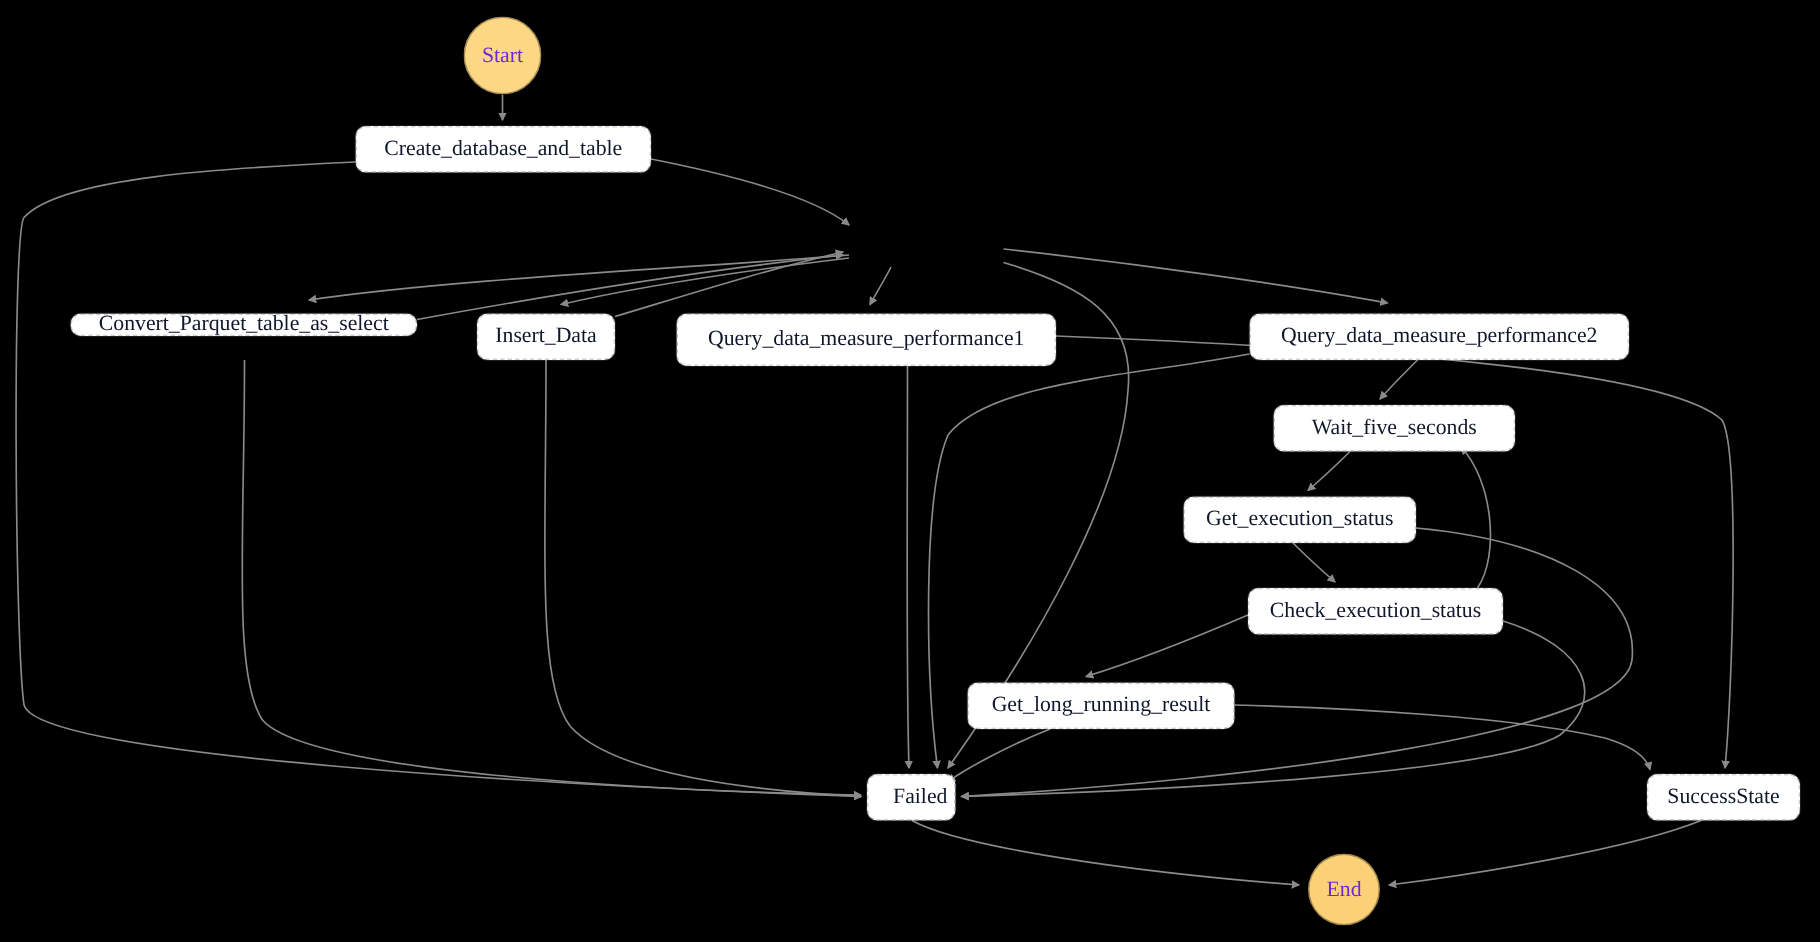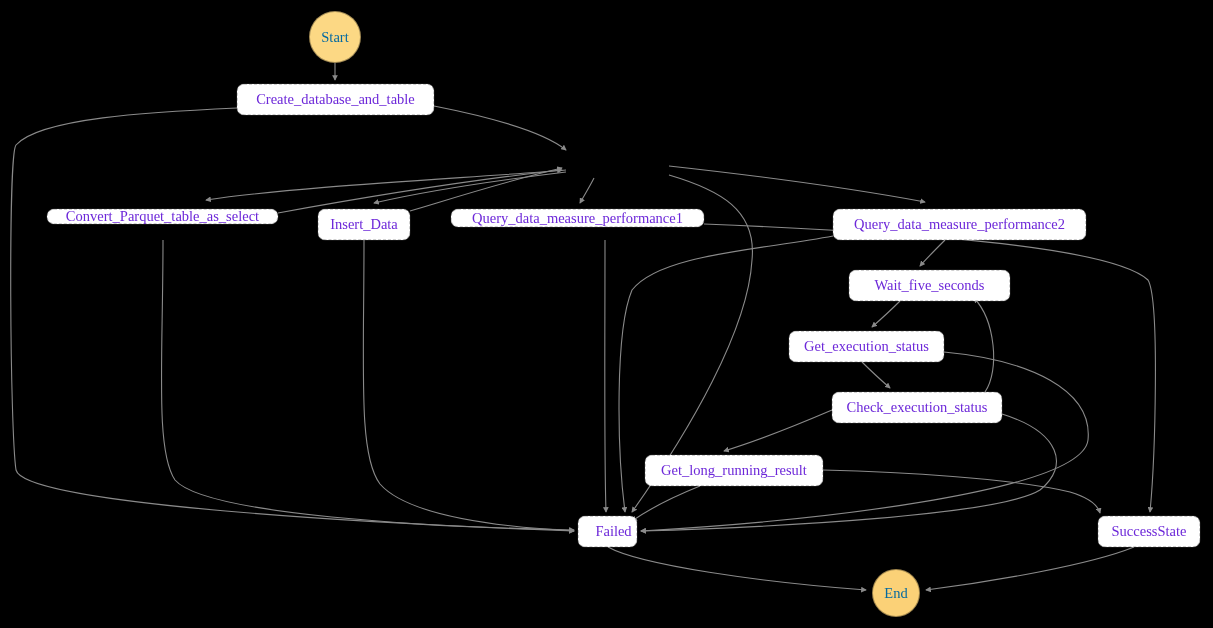--- a/index.html
+++ b/index.html
@@ -35,29 +35,29 @@
     box-sizing: border-box;
     display: flex;
     align-items: center;
     justify-content: center;
     white-space: nowrap;
   }
   .node-box {
     background: #ffffff;
     border: 1px dashed #cfcfcf;
     border-radius: 7px;
-    color: #6d28d9;
+    color: #0f172a;
     font-size: 14.5px;
     line-height: 1;
     padding: 0 10px;
     box-shadow: 0 0 0 0.5px rgba(255,255,255,0.15);
   }
   .node-terminal {
     border-radius: 50%;
-    color: #0369a1;
+    color: #6d28d9;
     font-size: 14.5px;
     line-height: 1;
     border: 1px solid rgba(0,0,0,0.35);
   }
   .node-start {
     background: #fcd884;
   }
   .node-end {
     background: #fbd177;
   }
@@ -143,21 +143,21 @@
 
 
   <div class="node node-box" style="left:47px; top:209px; width:231px; height:15px;">
     <span>Convert_Parquet_table_as_select</span>
   </div>
 
   <div class="node node-box" style="left:318px; top:209px; width:92px; height:31px;">
     <span>Insert_Data</span>
   </div>
 
-  <div class="node node-box" style="left:451px; top:209px; width:253px; height:18px;">
+  <div class="node node-box" style="left:451px; top:209px; width:253px; height:35px;">
     <span>Query_data_measure_performance1</span>
   </div>
 
   <div class="node node-box" style="left:833px; top:209px; width:253px; height:31px;">
     <span>Query_data_measure_performance2</span>
   </div>
 
   <div class="node node-box" style="left:849px; top:270px; width:161px; height:31px;">
     <span>Wait_five_seconds</span>
   </div>

